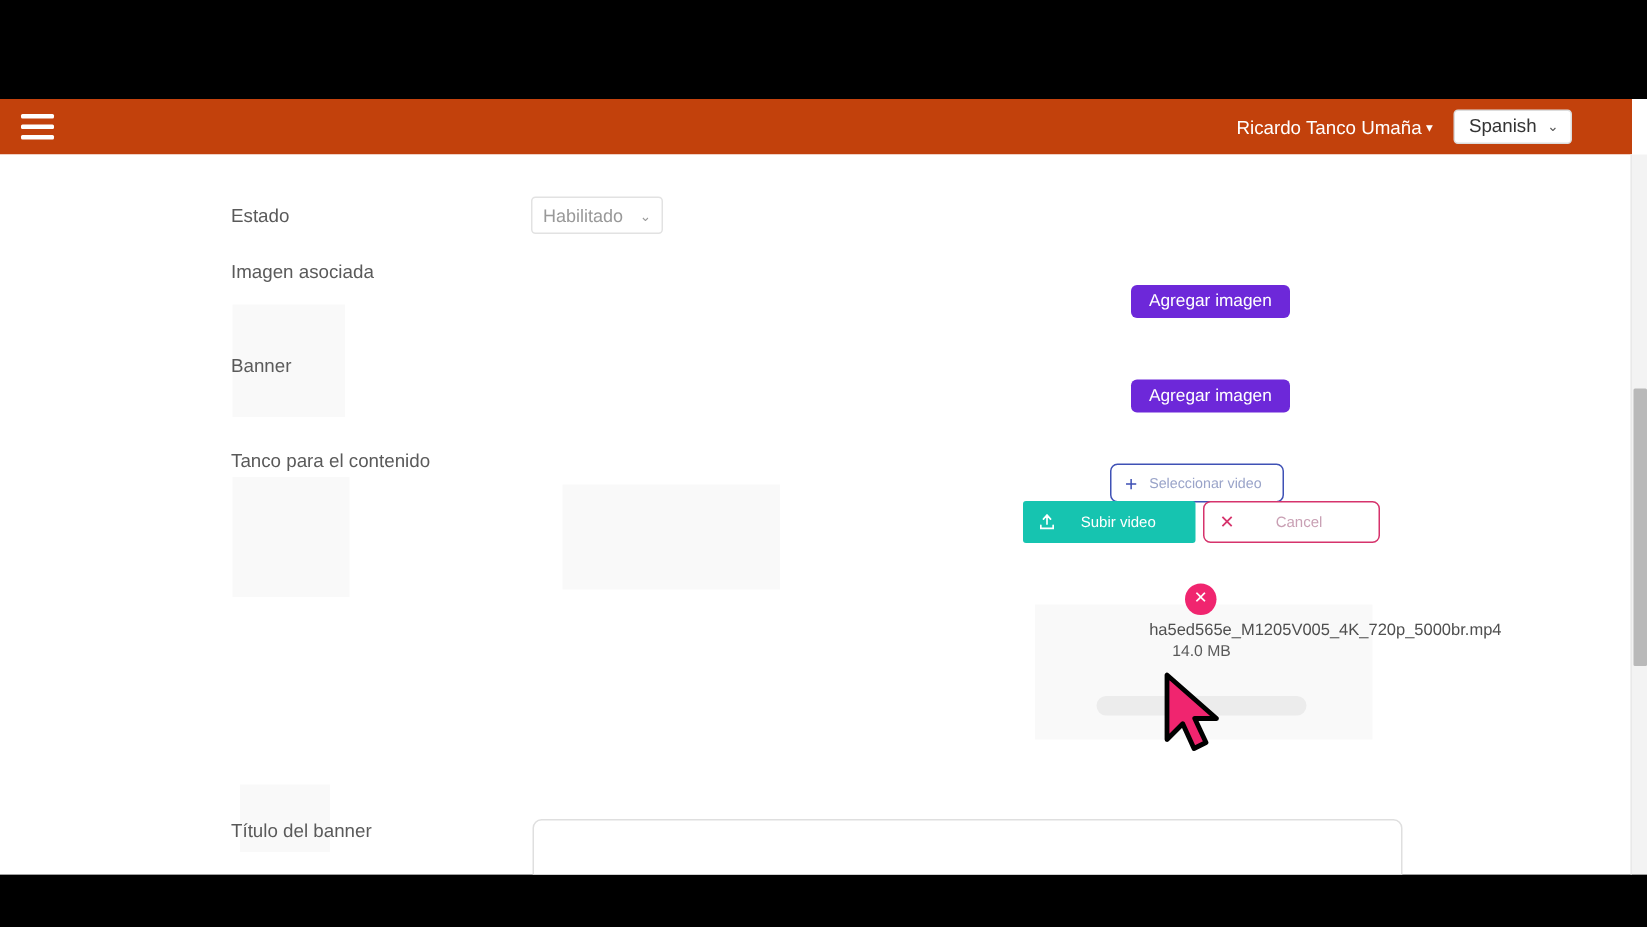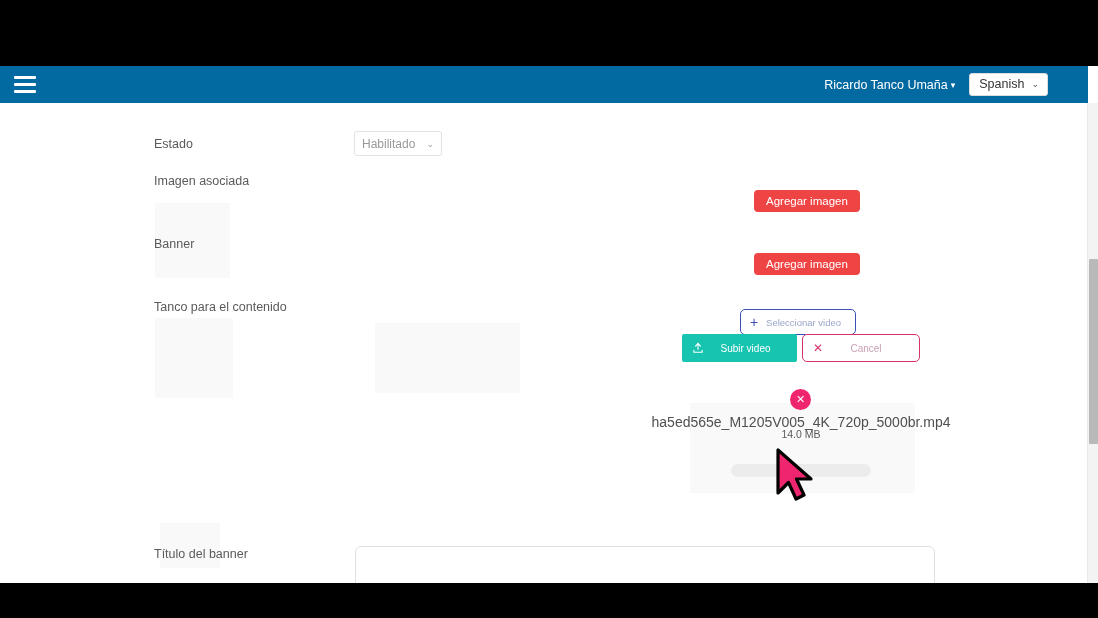--- a/index.html
+++ b/index.html
@@ -41,21 +41,21 @@
     width: 1098px; height: 517px;
     background: #ffffff;
     overflow: hidden;
   }
 
   
   .appbar {
     position: absolute;
     left: 0; top: 0;
     width: 1088px; height: 37px;
-    background: #0369a1;
+    background: #c2410c;
     display: flex;
     align-items: center;
     justify-content: space-between;
   }
   .hamburger {
     margin-left: 14px;
     width: 22px; height: 17px;
     display: flex;
     flex-direction: column;
     justify-content: space-between;
@@ -129,21 +129,21 @@
     padding: 0 7px;
     font-size: 12px;
     color: #999999;
     cursor: pointer;
   }
   .select-chevron { font-size: 9px; color: #9a9a9a; }
 
   
   .btn-cyan {
     position: absolute;
-    background: #ef4444;
+    background: #6d28d9;
     color: #ffffff;
     border: none;
     border-radius: 4px;
     font-size: 11.5px;
     font-family: "Liberation Sans", sans-serif;
     padding: 0 12px;
     height: 22px;
     line-height: 22px;
     text-align: left;
     cursor: pointer;
@@ -232,22 +232,22 @@
     display: flex;
     align-items: center;
     justify-content: center;
     cursor: pointer;
     line-height: 1;
   }
 
   .file-name {
     position: absolute;
     color: #4f4f4f;
-    font-size: 14px;
-    text-align: center;
+    font-size: 11px;
+    text-align: right;
     white-space: nowrap;
   }
   .file-size {
     position: absolute;
     color: #5a5a5a;
     font-size: 10.5px;
     text-align: center;
     white-space: nowrap;
   }
 

